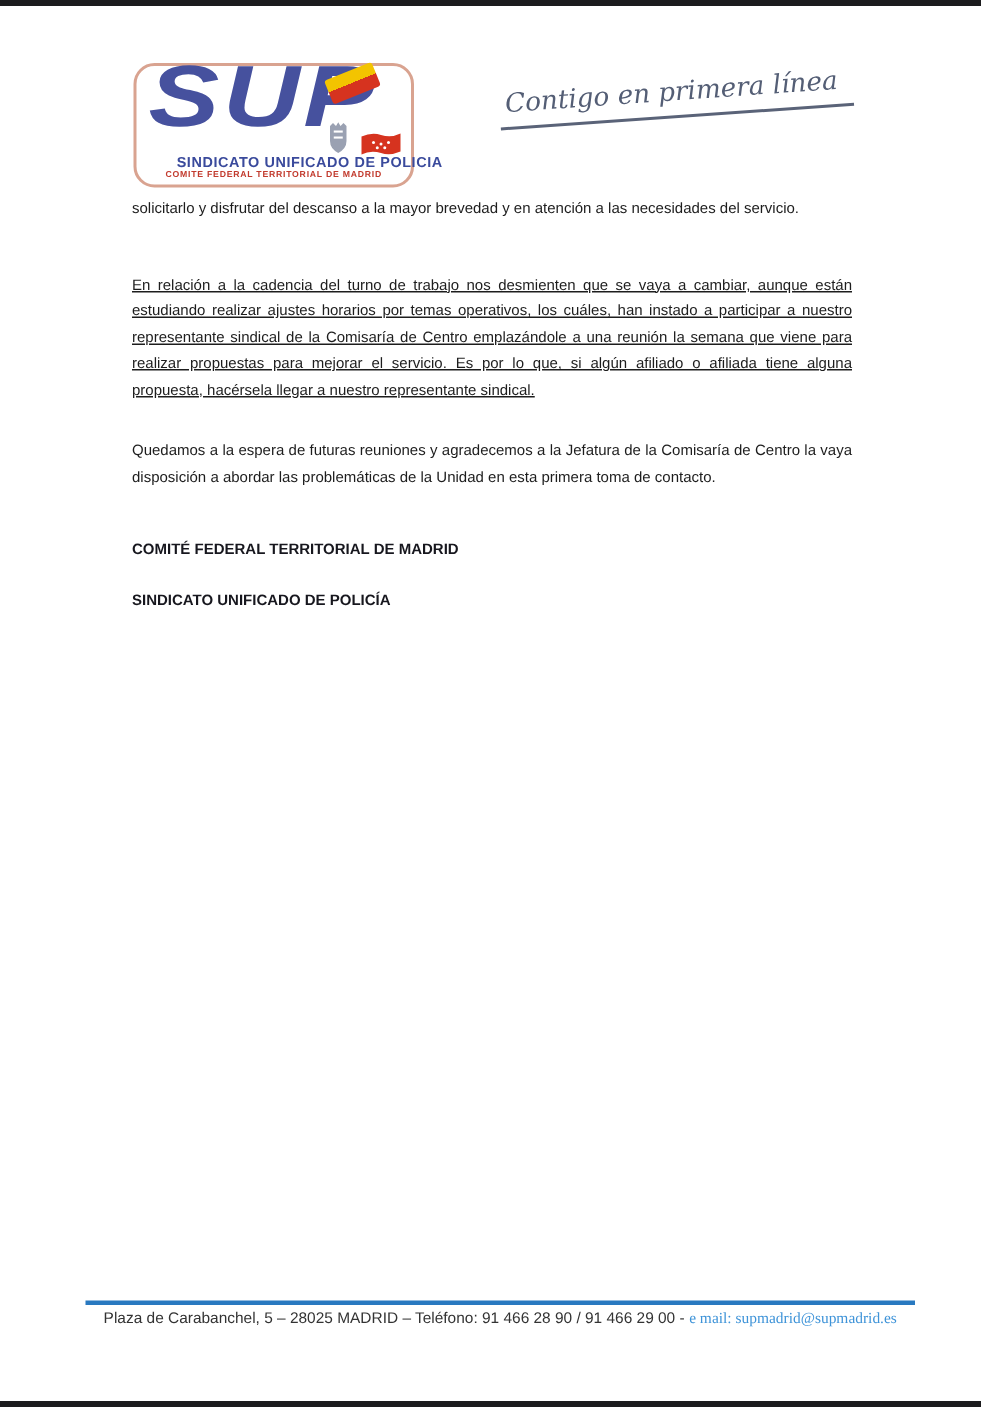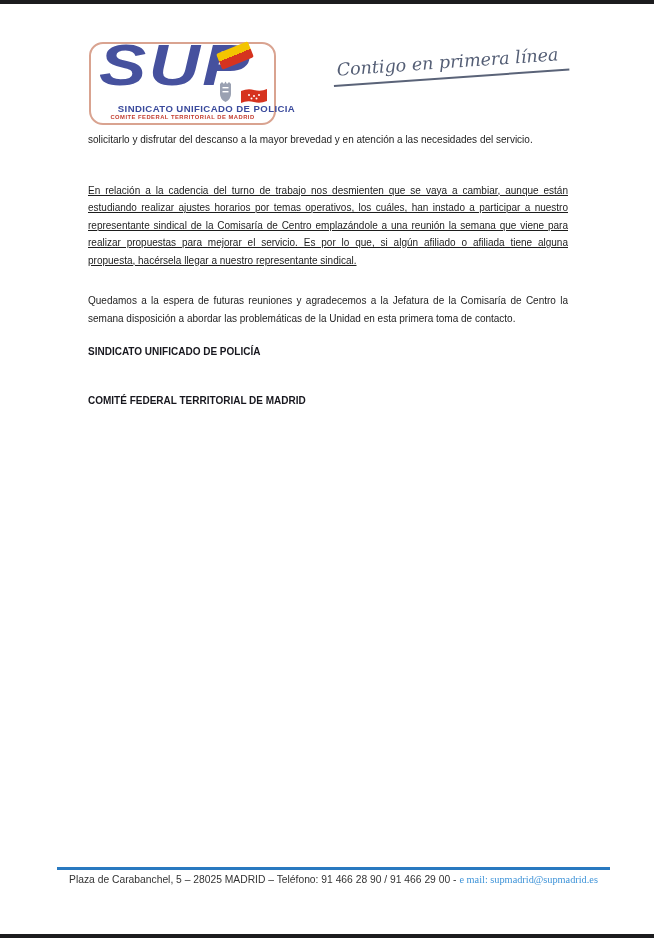--- a/index.html
+++ b/index.html
@@ -131,23 +131,23 @@
     </span>
     <div class="logo-name">SINDICATO UNIFICADO DE POLICIA</div>
     <div class="logo-subtitle">COMITE FEDERAL TERRITORIAL DE MADRID</div>
   </div>
 
   <div class="slogan">Contigo en primera línea</div>
 
   <div class="content">
     <p class="para-1">solicitarlo y disfrutar del descanso a la mayor brevedad y en atención a las necesidades del servicio.</p>
     <p class="para-2">En relación a la cadencia del turno de trabajo nos desmienten que se vaya a cambiar, aunque están estudiando realizar ajustes horarios por temas operativos, los cuáles, han instado a participar a nuestro representante sindical de la Comisaría de Centro emplazándole a una reunión la semana que viene para realizar propuestas para mejorar el servicio. Es por lo que, si algún afiliado o afiliada tiene alguna propuesta, hacérsela llegar a nuestro representante sindical.</p>
-    <p class="para-3">Quedamos a la espera de futuras reuniones y agradecemos a la Jefatura de la Comisaría de Centro la semana disposición a abordar las problemáticas de la Unidad en esta primera toma de contacto.</p>
+    <p class="para-3">Quedamos a la espera de futuras reuniones y agradecemos a la Jefatura de la Comisaría de Centro la vaya disposición a abordar las problemáticas de la Unidad en esta primera toma de contacto.</p>
+    <p class="sig line-1">COMITÉ FEDERAL TERRITORIAL DE MADRID</p>
     <p class="sig line-2">SINDICATO UNIFICADO DE POLICÍA</p>
-    <p class="sig line-1">COMITÉ FEDERAL TERRITORIAL DE MADRID</p>
   </div>
 
   <div class="footer">
     <div class="footer-rule"></div>
     <div class="footer-text">
       <span>Plaza de Carabanchel, 5 – 28025 MADRID – Teléfono: 91 466 28 90 / 91 466 29 00 -</span><a class="footer-email" href="#">e mail: supmadrid@supmadrid.es</a>
     </div>
   </div>
 
   <div class="edge-bar bottom"></div>

